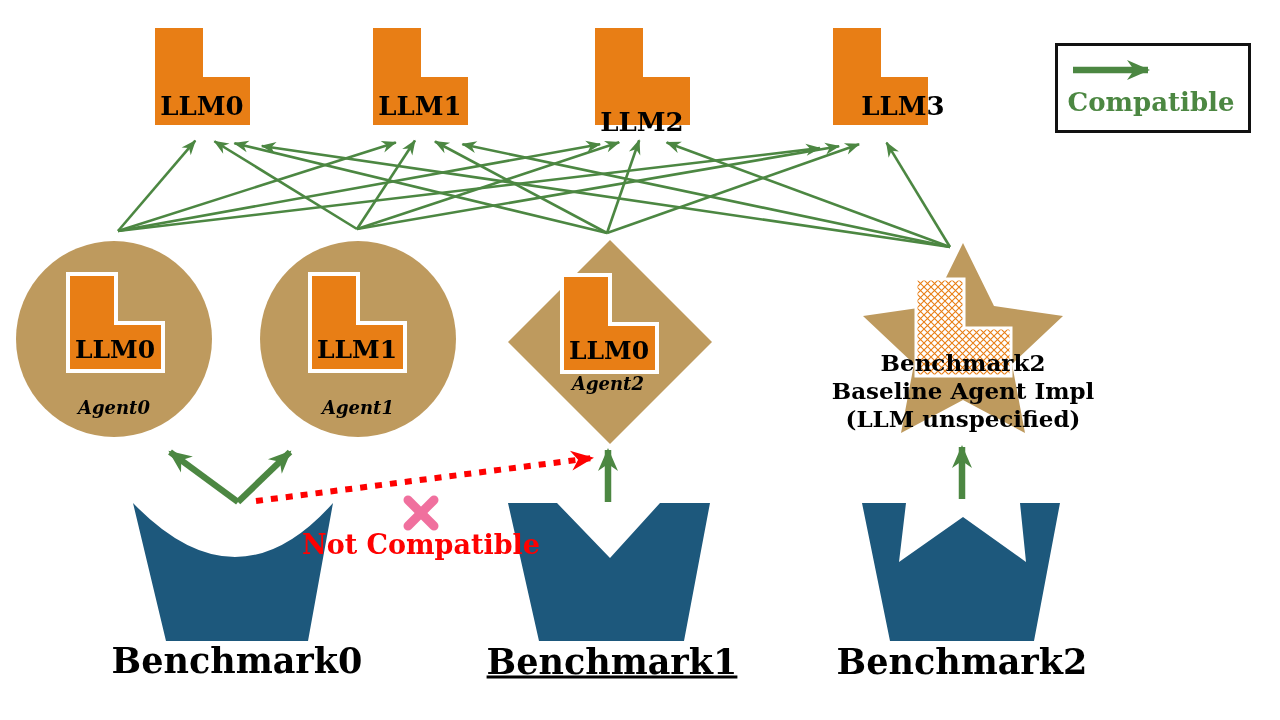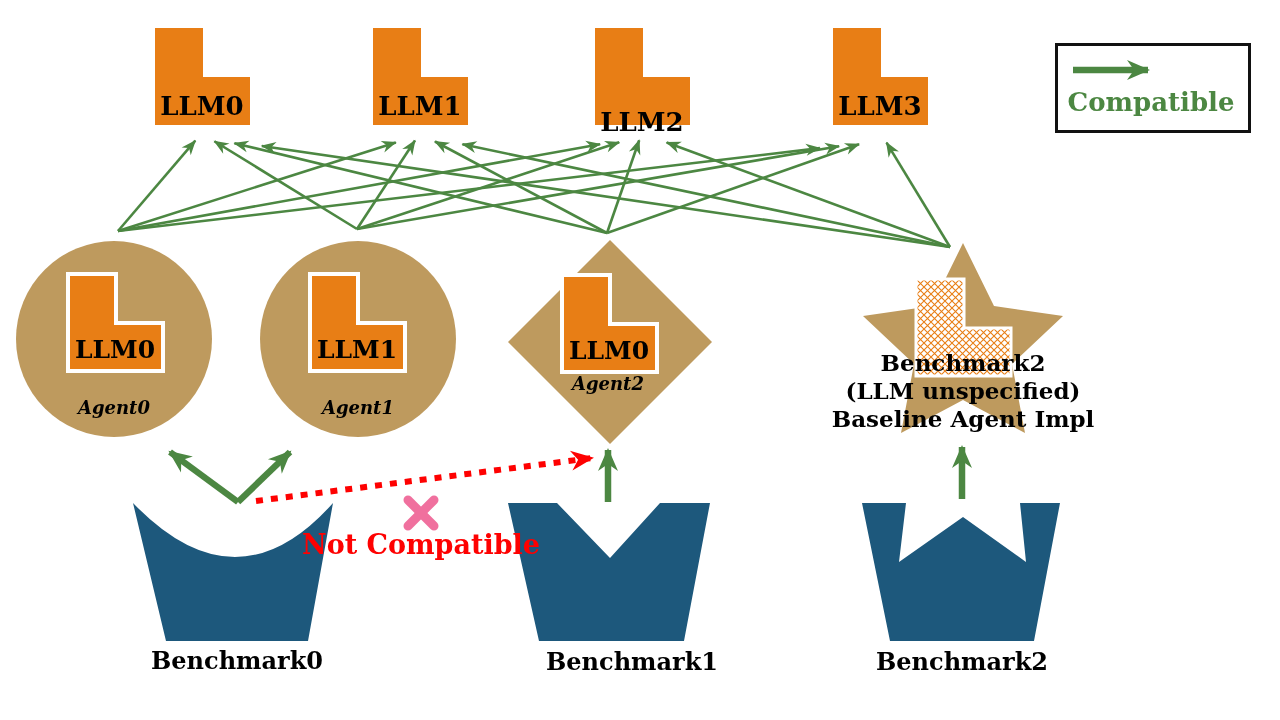--- a/index.html
+++ b/index.html
@@ -17,21 +17,21 @@
     padding-left:14px;
   }
   #diagram-svg{position:absolute;left:0;top:0;z-index:1;}
   .label{
     position:absolute;transform:translate(-50%,-50%);
     font-weight:bold;color:#000;white-space:nowrap;z-index:2;
   }
   .lbl-llm{font-size:26px;}
   .lbl-inner{font-size:25px;}
   .lbl-agent{font-size:18px;font-style:italic;}
-  .lbl-bench{font-size:24px;}
+  .lbl-bench{font-size:35px;}
   .lbl-nc{font-size:27px;color:var(--not_compatible_red);}
   .lbl-legend{font-size:26px;color:var(--compatible_green);}
   #baseline-label{
     position:absolute;left:963px;top:391px;transform:translate(-50%,-50%);
     z-index:2;text-align:center;font-weight:bold;font-size:23px;line-height:28px;
     white-space:nowrap;color:#000;
   }
   #legend-box{
     position:absolute;left:1055px;top:43px;width:190px;height:84px;
     border:3px solid #111;background:#fff;z-index:0;
@@ -115,36 +115,36 @@
       <line x1="408" y1="500" x2="434" y2="526"></line>
       <line x1="434" y1="500" x2="408" y2="526"></line>
     </g>
 
     <line class="e-thick" marker-end="url(#mk-g-b)" x1="1073" y1="70" x2="1148" y2="70"></line>
   </svg>
 
   <div class="label lbl-llm" style="left:202px;top:106px;">LLM0</div>
   <div class="label lbl-llm" style="left:420px;top:106px;">LLM1</div>
   <div class="label lbl-llm" style="left:642px;top:122px;">LLM2</div>
-  <div class="label lbl-llm" style="left:880px;top:106px;">LLM3</div>
+  <div class="label lbl-llm" style="left:903px;top:106px;">LLM3</div>
 
   <div class="label lbl-inner" style="left:115px;top:349px;">LLM0</div>
   <div class="label lbl-inner" style="left:357px;top:349px;">LLM1</div>
   <div class="label lbl-inner" style="left:609px;top:350px;">LLM0</div>
 
   <div class="label lbl-agent" style="left:114px;top:407px;">Agent0</div>
   <div class="label lbl-agent" style="left:358px;top:407px;text-align:center;">Agent1</div>
   <div class="label lbl-agent" style="left:608px;top:383px;">Agent2</div>
 
   <div id="baseline-label">
     <div>Benchmark2</div>
+    <div>Baseline Agent Impl</div>
     <div>(LLM unspecified)</div>
-    <div>Baseline Agent Impl</div>
   </div>
 
   <div class="label lbl-bench" style="left:237px;top:660px;">Benchmark0</div>
-  <div class="label lbl-bench" style="left:632px;top:661px;">Benchmark1</div>
+  <div class="label lbl-bench" style="left:612px;top:661px;text-decoration:underline;">Benchmark1</div>
   <div class="label lbl-bench" style="left:962px;top:661px;">Benchmark2</div>
 
   <div class="label lbl-legend" style="left:1151px;top:102px;">Compatible</div>
   <div class="label lbl-nc" style="left:421px;top:544px;">Not Compatible</div>
 
 </div>
 
 </body></html>

